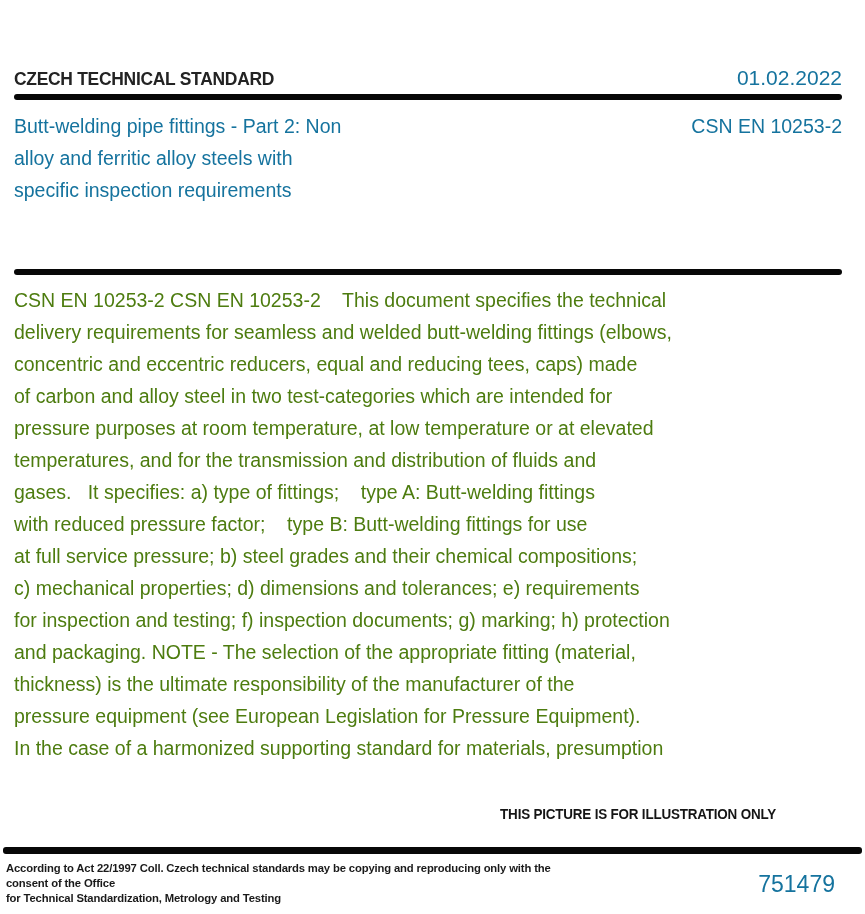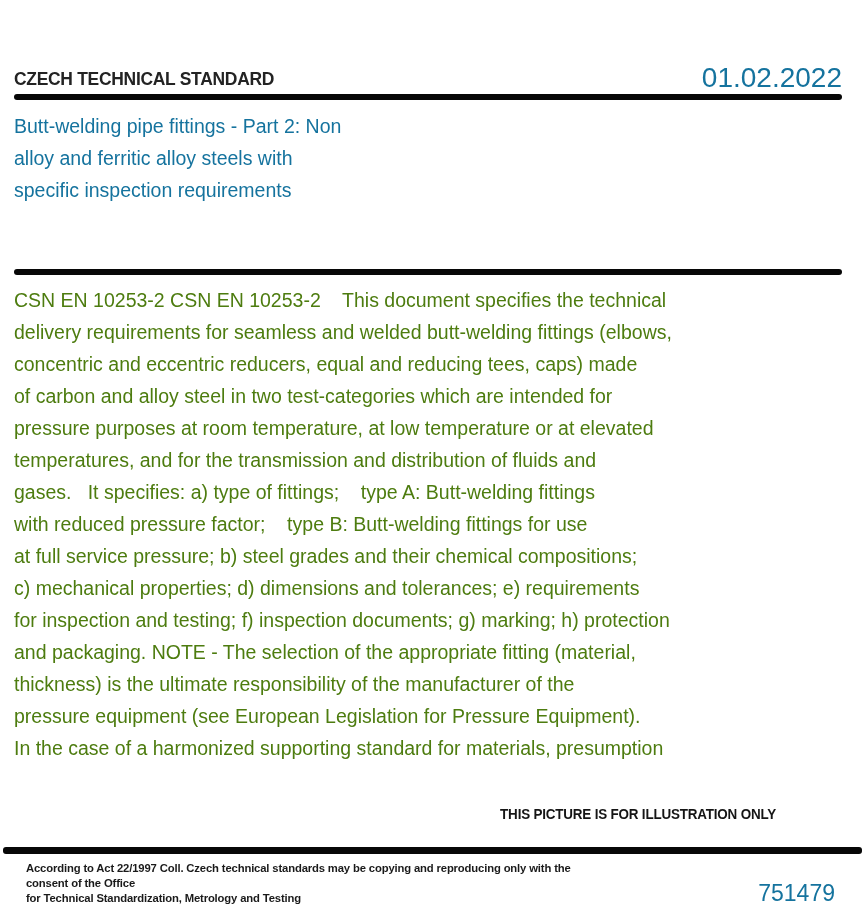--- a/index.html
+++ b/index.html
@@ -29,21 +29,21 @@
   .std-label {
     margin: 0;
     font-size: 18px;
     font-weight: 700;
     color: #232323;
     letter-spacing: -0.3px;
     transform: scaleX(0.97);
     transform-origin: left bottom;
   }
   .issue-date {
-    font-size: 28px;
+    font-size: 21px;
     line-height: 24px;
     color: #15739e;
   }
   .rule {
     height: 6px;
     background: #070707;
     border-radius: 3px;
   }
   .rule-header { margin-top: 4px; }
   .rule-mid    { margin-top: 63px; }
@@ -94,22 +94,22 @@
   }
   .rule-footer {
     height: 7px;
     margin: 0 3px;
     background: #070707;
     border-radius: 3px;
   }
   .footer-row {
     display: flex;
     justify-content: space-between;
-    align-items: flex-end;
-    padding: 7px 30px 0 26px;
+    align-items: center;
+    padding: 7px 30px 0 6px;
   }
   .copyright {
     font-size: 11.5px;
     font-weight: 700;
     line-height: 15px;
     color: #1a1a1a;
     letter-spacing: -0.15px;
     white-space: pre-wrap;
     max-width: 600px;
     transform: scaleX(0.98);
@@ -132,20 +132,21 @@
       <div class="issue-date">01.02.2022</div>
     </header>
 
     <div class="rule rule-header"></div>
 
     <section class="subject">
       <div class="subject-title">Butt-welding pipe fittings - Part 2: Non
 alloy and ferritic alloy steels with
 specific inspection requirements</div>
       <div class="subject-codes">
+        <div>CSN EN 10253-2</div>
       </div>
     </section>
 
     <div class="rule rule-mid"></div>
 
     <p class="abstract">CSN EN 10253-2 CSN EN 10253-2    This document specifies the technical
 delivery requirements for seamless and welded butt-welding fittings (elbows,
 concentric and eccentric reducers, equal and reducing tees, caps) made
 of carbon and alloy steel in two test-categories which are intended for
 pressure purposes at room temperature, at low temperature or at elevated

